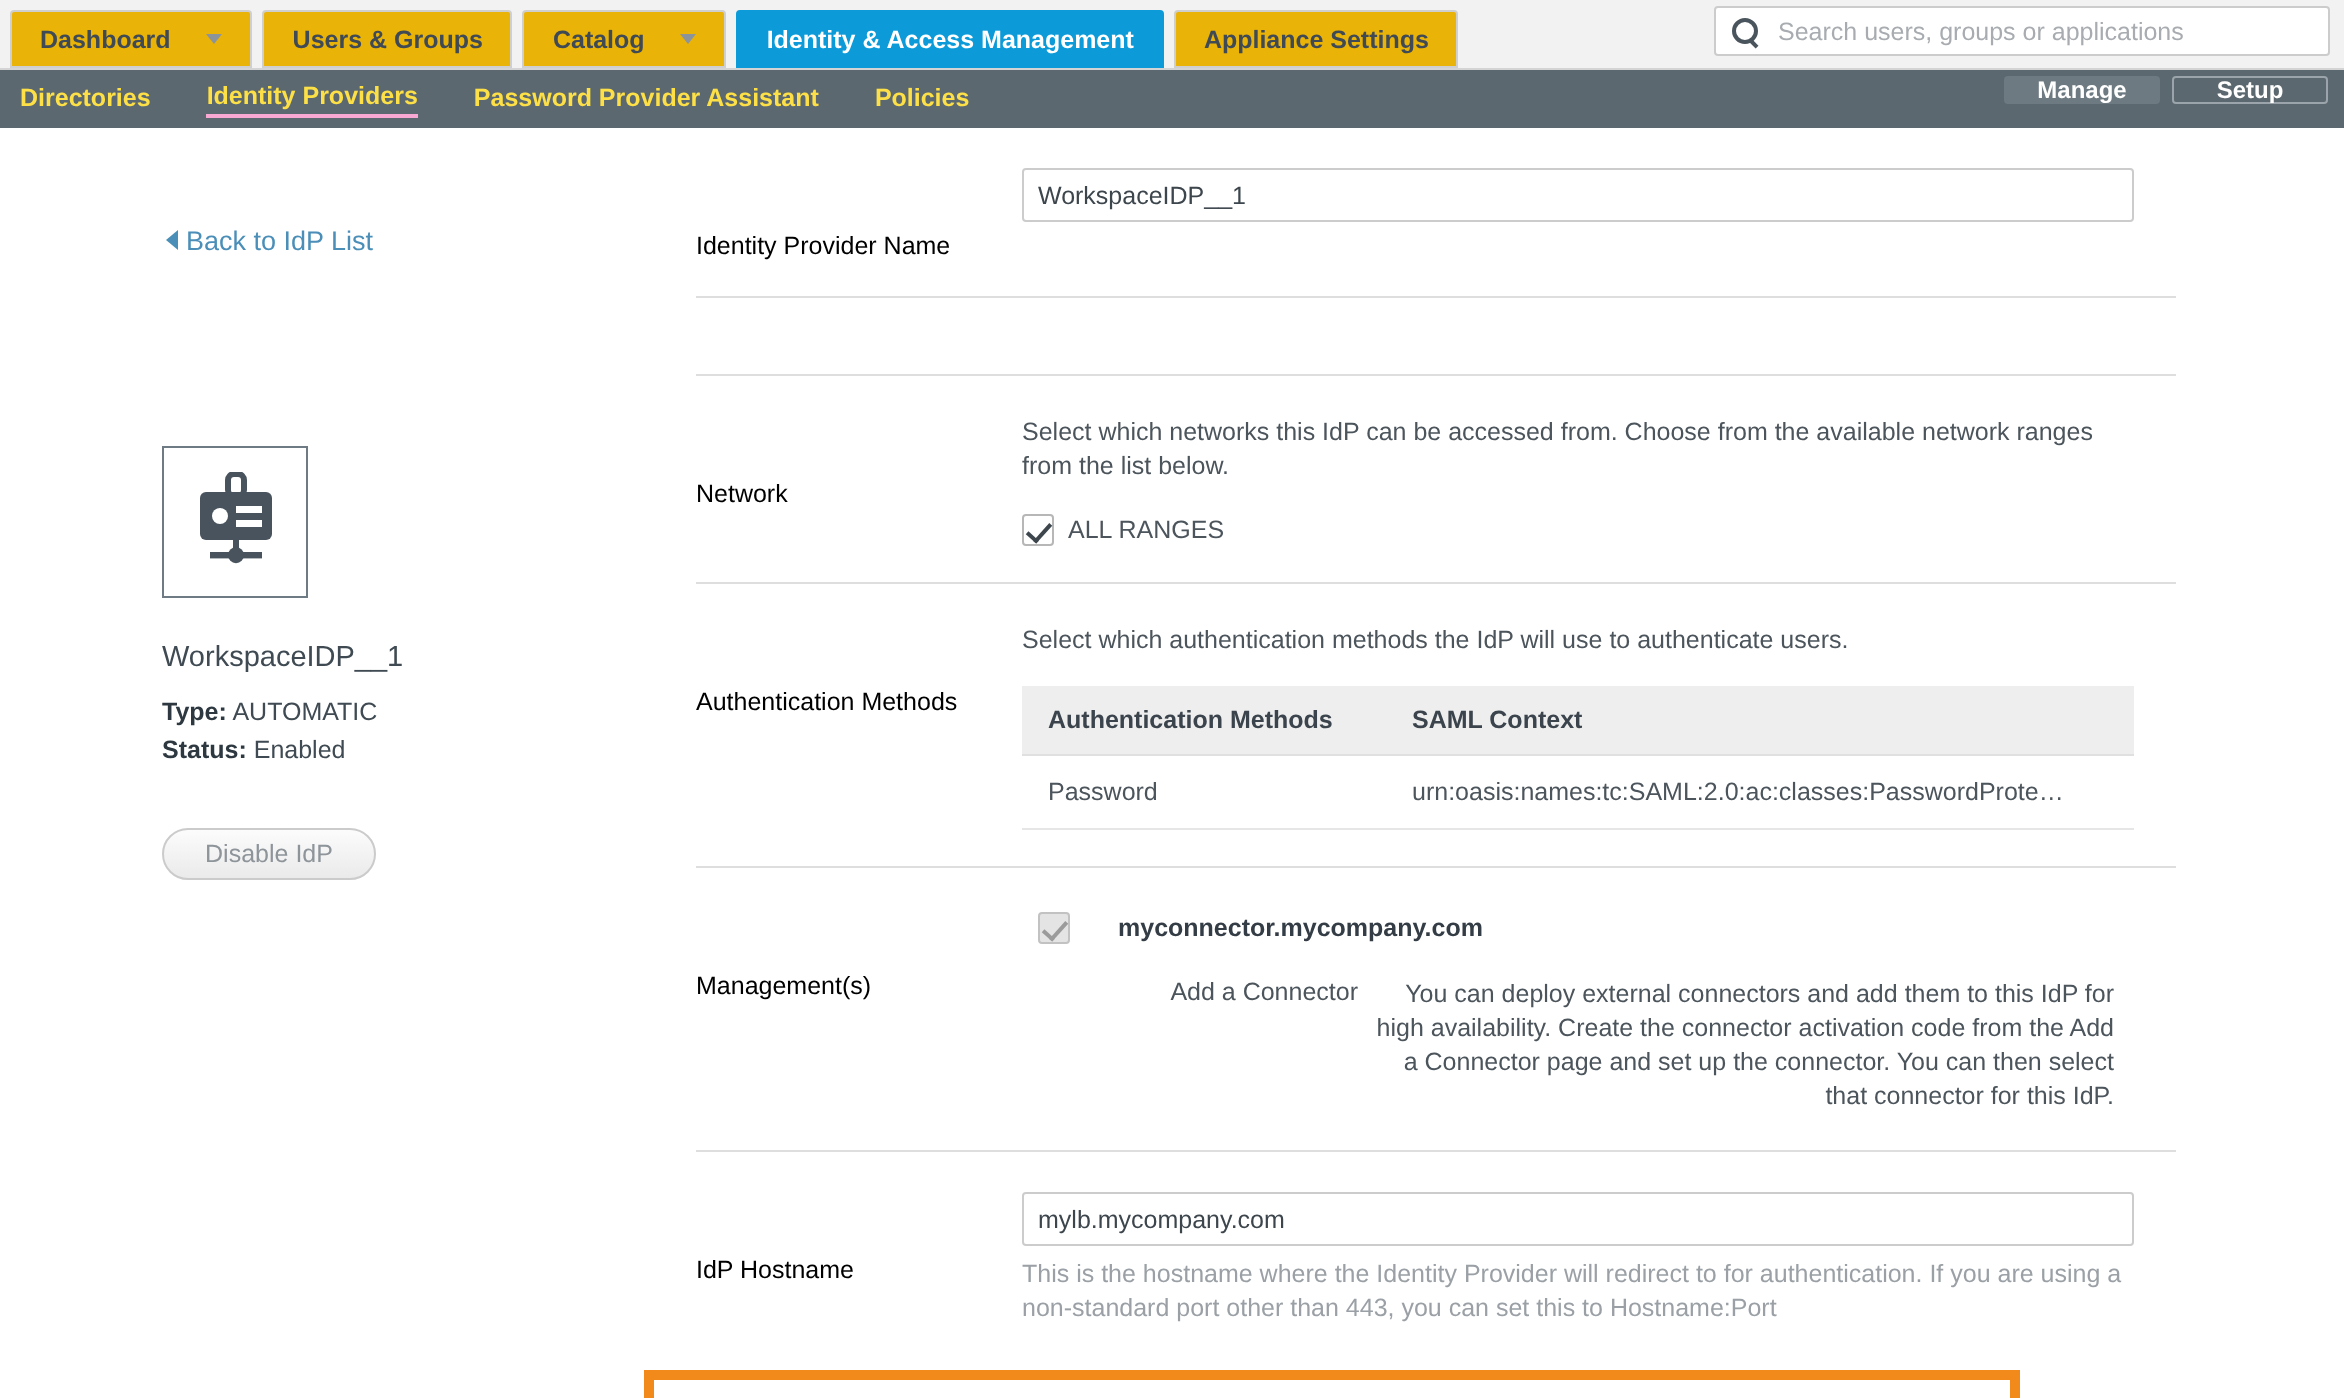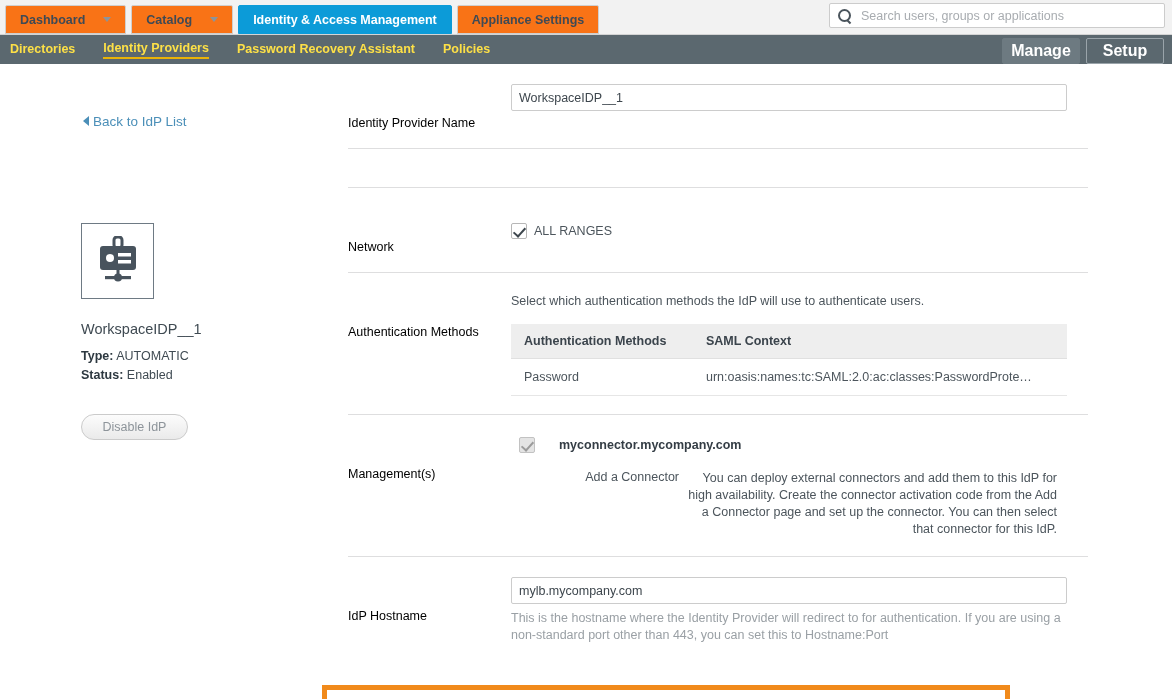--- a/index.html
+++ b/index.html
@@ -20,21 +20,21 @@
     border-bottom: 1px solid #d4d4d4;
   }
   .tabs {
     position: absolute;
     left: 5px; top: 5px;
     display: flex;
     align-items: flex-start;
   }
   .tab {
     height: 29px;
-    background: #f97316;
+    background: #eab308;
     border: 1px solid #cfcfcf;
     border-radius: 2px 2px 0 0;
     margin-right: 5px;
     padding: 0 14px;
     display: flex;
     align-items: center;
     font-size: 12.5px;
     font-weight: bold;
     color: #3f4a55;
     white-space: nowrap;
@@ -48,21 +48,21 @@
   .tab .caret {
     margin-left: 18px;
     width: 0; height: 0;
     border-left: 4px solid transparent;
     border-right: 4px solid transparent;
     border-top: 5px solid #8b949c;
   }
   .searchbox {
     position: absolute;
     right: 7px; top: 3px;
-    width: 336px; height: 25px;
+    width: 308px; height: 25px;
     background: #ffffff;
     border: 1px solid #cccccc;
     border-radius: 2px;
     display: flex;
     align-items: center;
     padding-left: 8px;
   }
   .searchbox .mag {
     width: 14px; height: 14px;
     flex: 0 0 14px;
@@ -108,35 +108,35 @@
   .navitem {
     color: #fde047;
     font-size: 12.5px;
     font-weight: bold;
     margin-right: 28px;
     padding-bottom: 1px;
     cursor: pointer;
     white-space: nowrap;
   }
   .navitem.active {
-    border-bottom: 2px solid #eab308;
+    border-bottom: 2px solid #f9a8d4;
     padding-bottom: 2px;
   }
   .navbtns {
     position: absolute;
     right: 8px; top: 3px;
     display: flex;
   }
   .navbtn {
-    height: 26px;
+    height: 14px;
     min-width: 78px;
     border: 1px solid #9aa4aa;
     border-radius: 2px;
     color: #ffffff;
-    font-size: 16px;
+    font-size: 12px;
     font-weight: bold;
     display: flex;
     align-items: center;
     justify-content: center;
     margin-left: 6px;
     cursor: pointer;
     background: transparent;
   }
   .navbtn.filled { background: #6d7a81; border-color: #6d7a81; }
 
@@ -340,20 +340,23 @@
 <body>
 
 <div class="topbar">
   <div class="tabs">
 
     <div class="tab">
       <span>Dashboard</span>
       <span class="caret"></span>
     </div>
 
+    <div class="tab">
+      <span>Users &amp; Groups</span>
+    </div>
 
     <div class="tab">
       <span>Catalog</span>
       <span class="caret"></span>
     </div>
 
     <div class="tab active">
       <span>Identity &amp; Access Management</span>
     </div>
 
@@ -365,21 +368,21 @@
 
   <div class="searchbox">
     <span class="mag"></span>
     <input type="text" placeholder="Search users, groups or applications" style="">
   </div>
 </div>
 
 <div class="navbar">
   <div class="navitem">Directories</div>
   <div class="navitem active">Identity Providers</div>
-  <div class="navitem">Password Recovery Assistant</div>
+  <div class="navitem">Password Provider Assistant</div>
   <div class="navitem">Policies</div>
 
   <div class="navbtns">
     <div class="navbtn filled">Manage</div>
     <div class="navbtn">Setup</div>
   </div>
 </div>
 
 <div class="page">
 
@@ -427,20 +430,21 @@
         <input class="textinput" type="text" value="WorkspaceIDP__1" style="">
       </div>
     </div>
 
     <div class="row">
     </div>
 
     <div class="row">
       <div class="label">Network</div>
       <div class="content">
+        <div class="desc">Select which networks this IdP can be accessed from. Choose from the available network ranges from the list below.</div>
         <div class="chkline">
           <span class="chkbox checked"></span>
           <span class="chklabel">ALL RANGES</span>
         </div>
       </div>
     </div>
 
     <div class="row">
       <div class="label">Authentication Methods</div>
       <div class="content">

